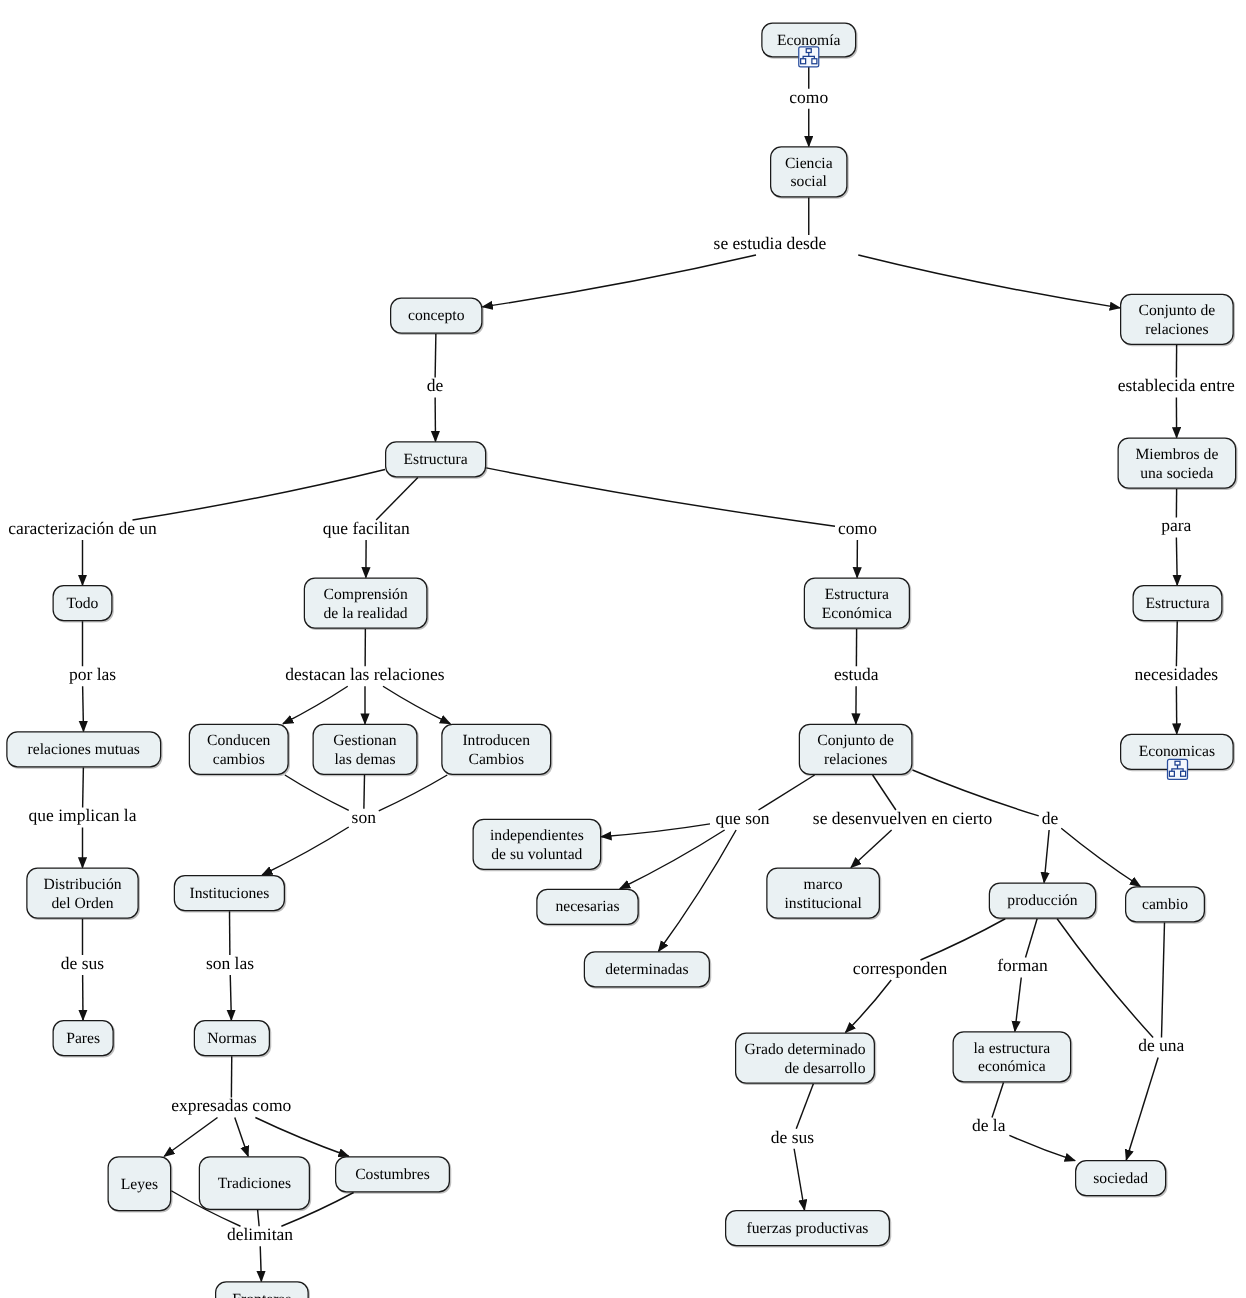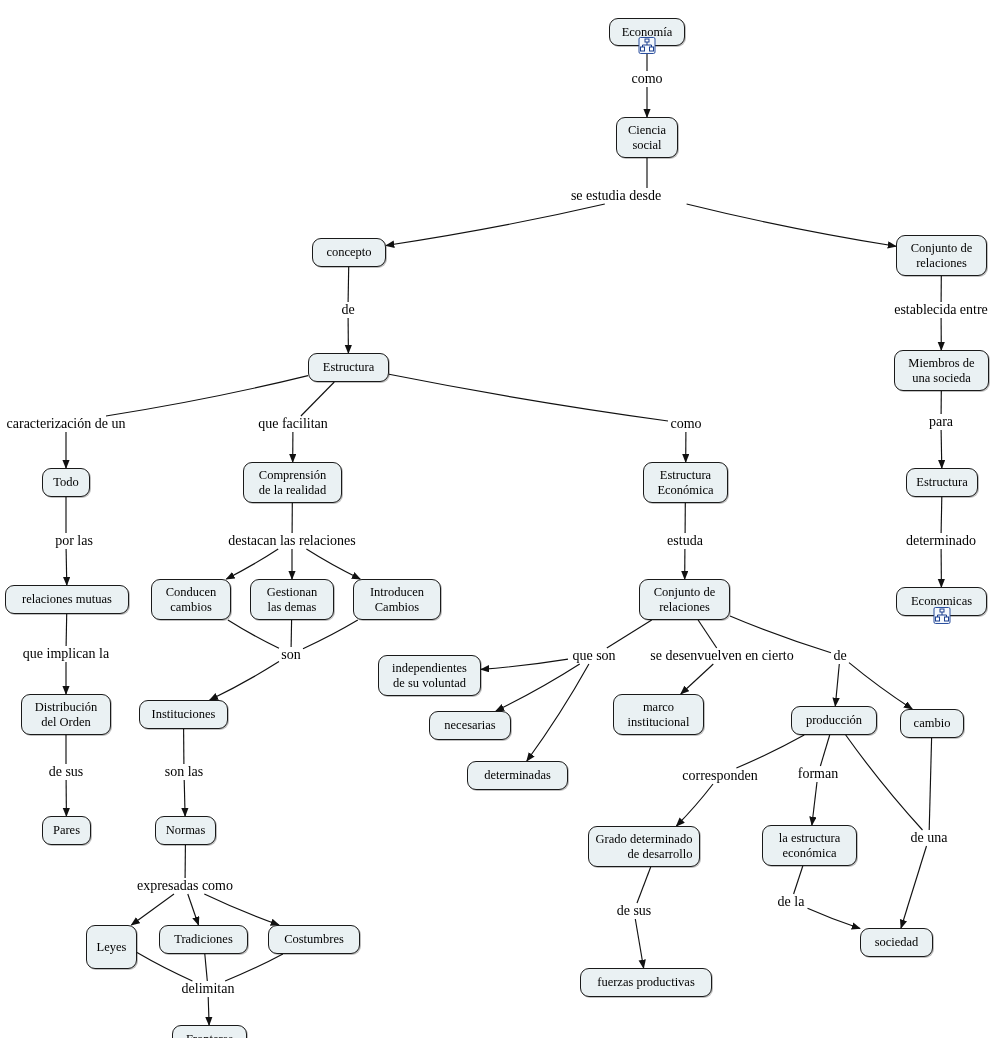--- a/index.html
+++ b/index.html
@@ -192,39 +192,39 @@
       <div class="node" style="left: 791px; top: 690px; width: 86px; height: 29px;"><span class="label">producción</span></div>
       <div class="node" style="left: 900px; top: 693px; width: 64px; height: 29px;"><span class="label">cambio</span></div>
       <div class="node" style="left: 467px; top: 745px; width: 101px; height: 29px;"><span class="label">determinadas</span></div>
       <div class="node" style="left: 42px; top: 800px; width: 49px; height: 29px;"><span class="label">Pares</span></div>
       <div class="node" style="left: 155px; top: 800px; width: 61px; height: 29px;"><span class="label">Normas</span></div>
       <div class="node" style="left: 588px; top: 810px; width: 112px; height: 41px; text-align: right;"><span class="label">Grado determinado
 de desarrollo</span></div>
       <div class="node" style="left: 762px; top: 809px; width: 95px; height: 41px;"><span class="label">la estructura
 económica</span></div>
       <div class="node" style="left: 86px; top: 909px; width: 51px; height: 44px;"><span class="label">Leyes</span></div>
-      <div class="node" style="left: 159px; top: 909px; width: 89px; height: 29px;"><span class="label">Tradiciones</span></div>
+      <div class="node" style="left: 159px; top: 909px; width: 89px; height: 43px;"><span class="label">Tradiciones</span></div>
       <div class="node" style="left: 268px; top: 909px; width: 92px; height: 29px;"><span class="label">Costumbres</span></div>
       <div class="node" style="left: 860px; top: 912px; width: 73px; height: 29px;"><span class="label">sociedad</span></div>
       <div class="node" style="left: 580px; top: 952px; width: 132px; height: 29px;"><span class="label">fuerzas productivas</span></div>
       <div class="node" style="left: 172px; top: 1009px; width: 75px; height: 29px;"><span class="label">Fronteras</span></div>
     </div>
   <div id="labels-layer">
       <div class="edge-label" style="left: 647px; top: 63px;">como</div>
       <div class="edge-label" style="left: 616px; top: 180px; text-align: center;">se estudia desde</div>
       <div class="edge-label" style="left: 348px; top: 294px;">de</div>
       <div class="edge-label" style="left: 941px; top: 294px;">establecida entre</div>
       <div class="edge-label" style="left: 66px; top: 408px;">caracterización de un</div>
       <div class="edge-label" style="left: 293px; top: 408px;">que facilitan</div>
       <div class="edge-label" style="left: 686px; top: 408px;">como</div>
       <div class="edge-label" style="left: 941px; top: 406px; text-align: right;">para</div>
       <div class="edge-label" style="left: 66px; top: 525px; padding-left: 16px;">por las</div>
       <div class="edge-label" style="left: 292px; top: 525px;">destacan las relaciones</div>
       <div class="edge-label" style="left: 685px; top: 525px;">estuda</div>
-      <div class="edge-label" style="left: 941px; top: 525px;">determinado</div>
+      <div class="edge-label" style="left: 941px; top: 525px;">necesidades</div>
       <div class="edge-label" style="left: 66px; top: 638px;">que implican la</div>
       <div class="edge-label" style="left: 291px; top: 639px;">son</div>
       <div class="edge-label" style="left: 594px; top: 640px;">que son</div>
       <div class="edge-label" style="left: 722px; top: 640px;">se desenvuelven en cierto</div>
       <div class="edge-label" style="left: 840px; top: 640px;">de</div>
       <div class="edge-label" style="left: 66px; top: 756px;">de sus</div>
       <div class="edge-label" style="left: 184px; top: 756px;">son las</div>
       <div class="edge-label" style="left: 720px; top: 760px;">corresponden</div>
       <div class="edge-label" style="left: 818px; top: 758px;">forman</div>
       <div class="edge-label" style="left: 929px; top: 822px;">de una</div>

